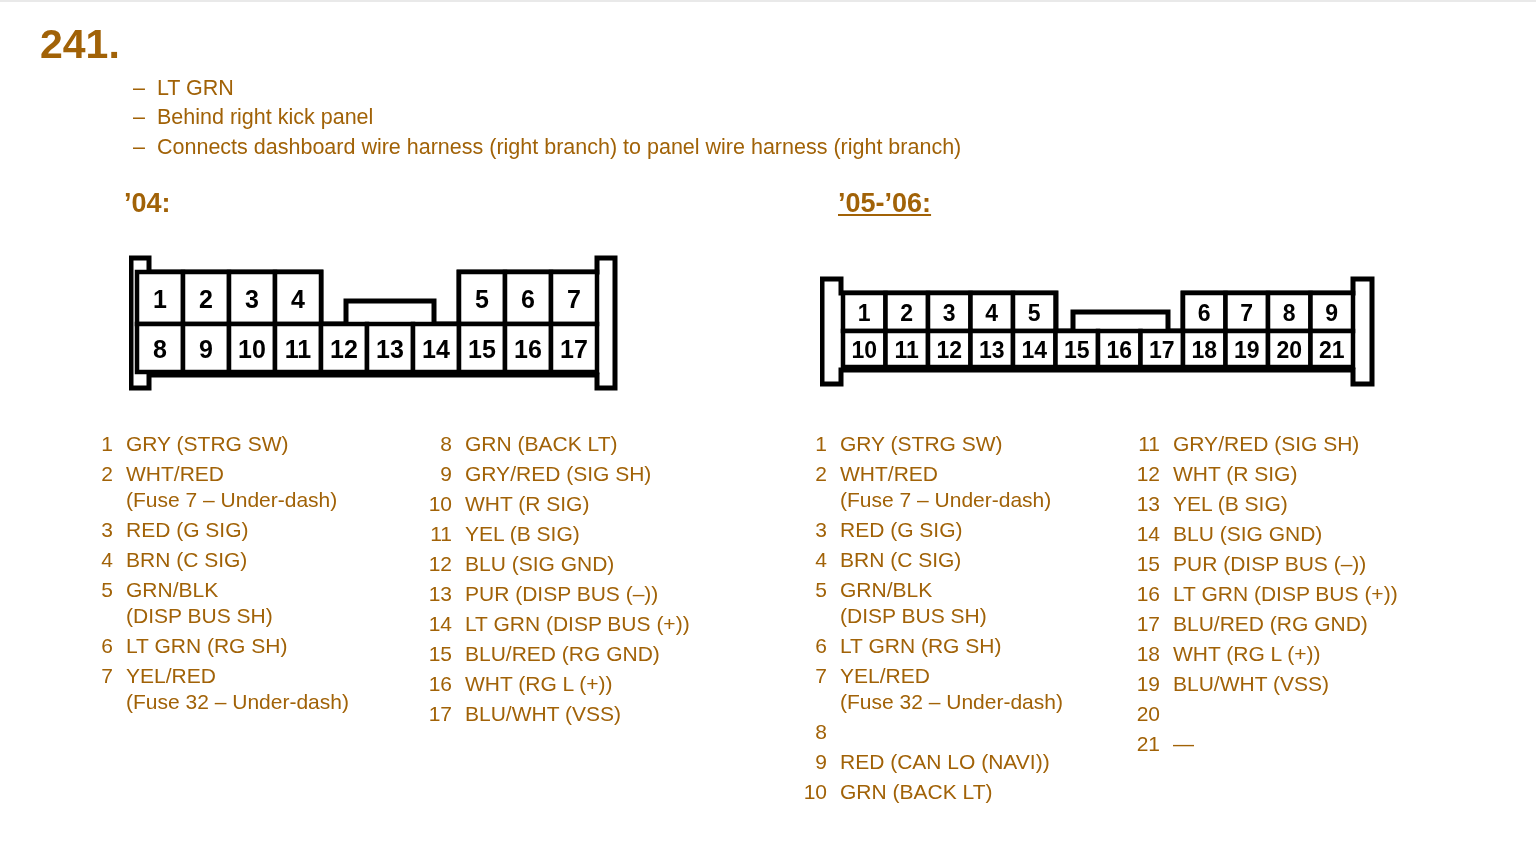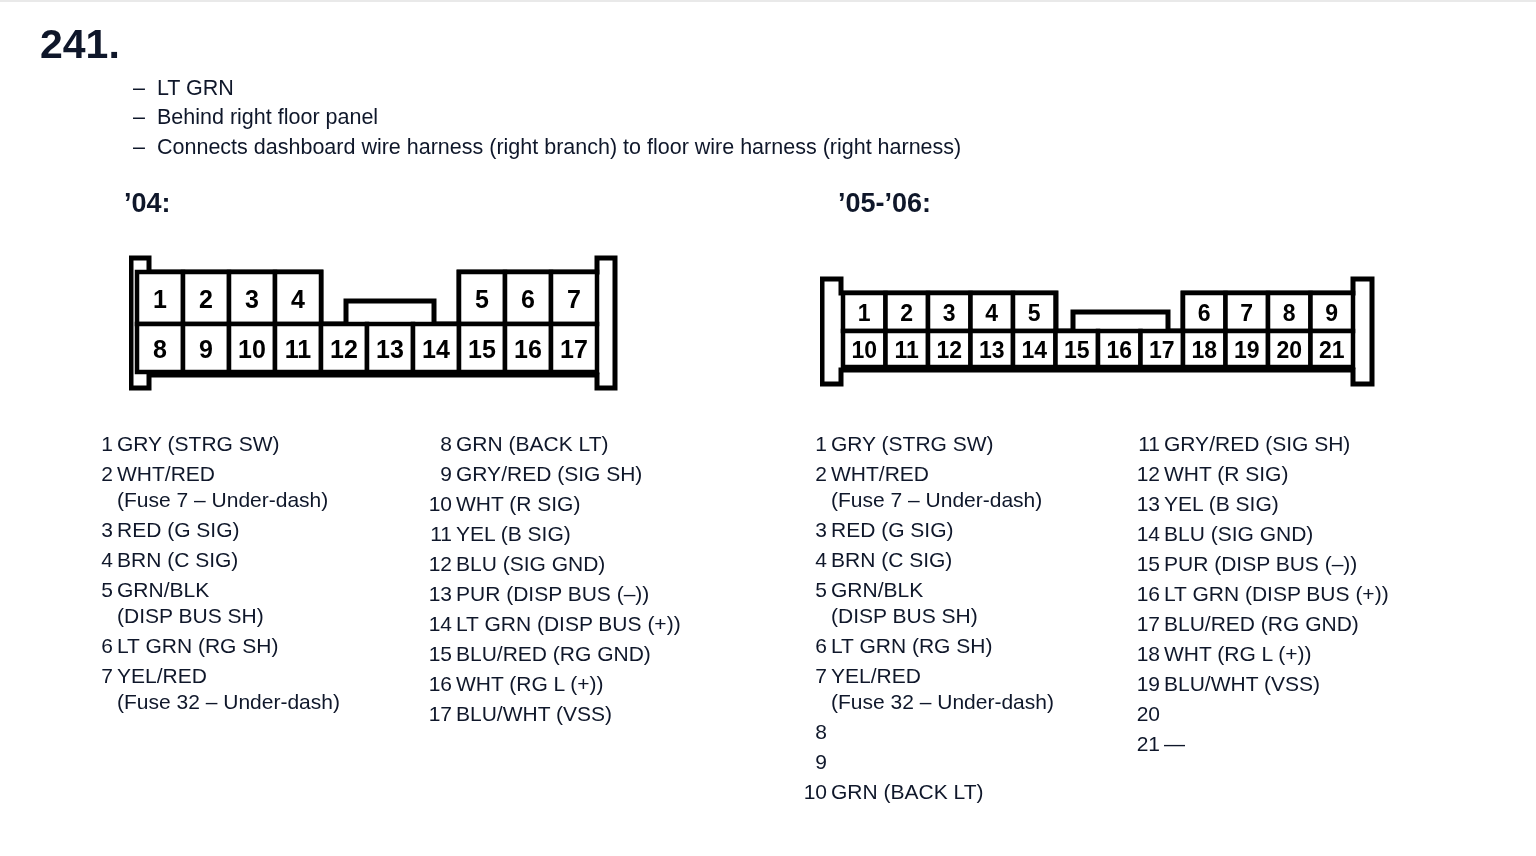--- a/index.html
+++ b/index.html
@@ -1,70 +1,70 @@
 <!DOCTYPE html>
 <html><head>
 <meta charset="utf-8">
 <style>
   html,body{margin:0;padding:0;background:#fff;}
   .stage{
     position:relative;width:1536px;height:856px;background:#ffffff;
-    font-family:"Liberation Sans",sans-serif;color:#0f172a;overflow:hidden;
+    font-family:"Liberation Sans",sans-serif;color:#a16207;overflow:hidden;
   }
   .page-edge{position:absolute;left:0;top:0;width:1536px;height:2px;background:#e9e9e9;}
   .title{
     position:absolute;left:40px;top:22px;display:flex;gap:15px;
     font-size:41px;font-weight:bold;line-height:44px;letter-spacing:0;
   }
   .bullets{position:absolute;left:133px;top:74px;font-size:21.5px;}
   .bullet{display:flex;line-height:29.4px;white-space:pre;}
   .bullet .dash{width:24px;flex:none;}
   .conn-label{position:absolute;font-size:27px;font-weight:bold;line-height:30px;}
   #label-04{left:124px;top:188px;}
-  #label-0506{left:838px;top:188px;}
+  #label-0506{left:838px;top:188px;text-decoration:underline;}
   #conn04{position:absolute;left:129px;top:255px;}
   #conn0506{position:absolute;left:820px;top:276px;}
   .outline{fill:#ffffff;stroke:#000;stroke-width:5;stroke-linejoin:miter;}
   .cell{fill:#ffffff;stroke:#000;stroke-width:4.5;}
   .cellnum{
     font-family:"Liberation Sans",sans-serif;font-weight:bold;fill:#000;
     text-anchor:middle;dominant-baseline:central;
   }
   .pin-list{position:absolute;width:345px;font-size:21px;}
   #list-04-1{left:83px;top:431px;}
   #list-04-2{left:422px;top:431px;}
   #list-0506-1{left:797px;top:431px;}
   #list-0506-2{left:1130px;top:431px;}
   .pin-row{display:flex;margin-bottom:4px;line-height:26px;}
   .pin-num{width:30px;flex:none;text-align:right;}
-  .pin-text{margin-left:4px;white-space:pre;}
+  .pin-text{margin-left:13px;white-space:pre;}
 </style>
 </head>
 <body>
 
 <div class="stage">
 
   <div class="page-edge"></div>
 
   <div class="title">
     <span>241.</span>
   </div>
 
   <div class="bullets">
     <div class="bullet">
       <span class="dash">–</span>
       <span>LT GRN</span>
     </div>
     <div class="bullet">
       <span class="dash">–</span>
-      <span>Behind right floor panel</span>
+      <span>Behind right kick panel</span>
     </div>
     <div class="bullet">
       <span class="dash">–</span>
-      <span>Connects dashboard wire harness (right branch) to floor wire harness (right harness)</span>
+      <span>Connects dashboard wire harness (right branch) to panel wire harness (right branch)</span>
     </div>
   </div>
 
   <div id="label-04" class="conn-label">’04:</div>
   <div id="label-0506" class="conn-label">’05-’06:</div>
 
   <svg id="conn04" width="490" height="136" viewBox="0 0 490 136">
     <path class="outline" d="M2,3 H20 V17 H192 V69 H217 V46 H305 V69 H330 V17 H468 V3 H486 V133 H468 V120 H20 V133 H2 Z"></path>
   <rect x="8" y="17" width="46" height="52" class="cell"></rect>
       <text x="31" y="44" class="cellnum" font-size="25">1</text>
@@ -247,20 +247,21 @@
       </div>
       <div class="pin-row">
         <span class="pin-num">7</span>
         <div class="pin-text"><div>YEL/RED</div><div>(Fuse 32 – Under-dash)</div></div>
       </div>
       <div class="pin-row">
         <span class="pin-num">8</span>
       </div>
       <div class="pin-row">
         <span class="pin-num">9</span>
+        <div class="pin-text"><div>RED (CAN LO (NAVI))</div></div>
       </div>
       <div class="pin-row">
         <span class="pin-num">10</span>
         <div class="pin-text"><div>GRN (BACK LT)</div></div>
       </div>
     </div>
   <div id="list-0506-2" class="pin-list">
       <div class="pin-row">
         <span class="pin-num">11</span>
         <div class="pin-text"><div>GRY/RED (SIG SH)</div></div>

